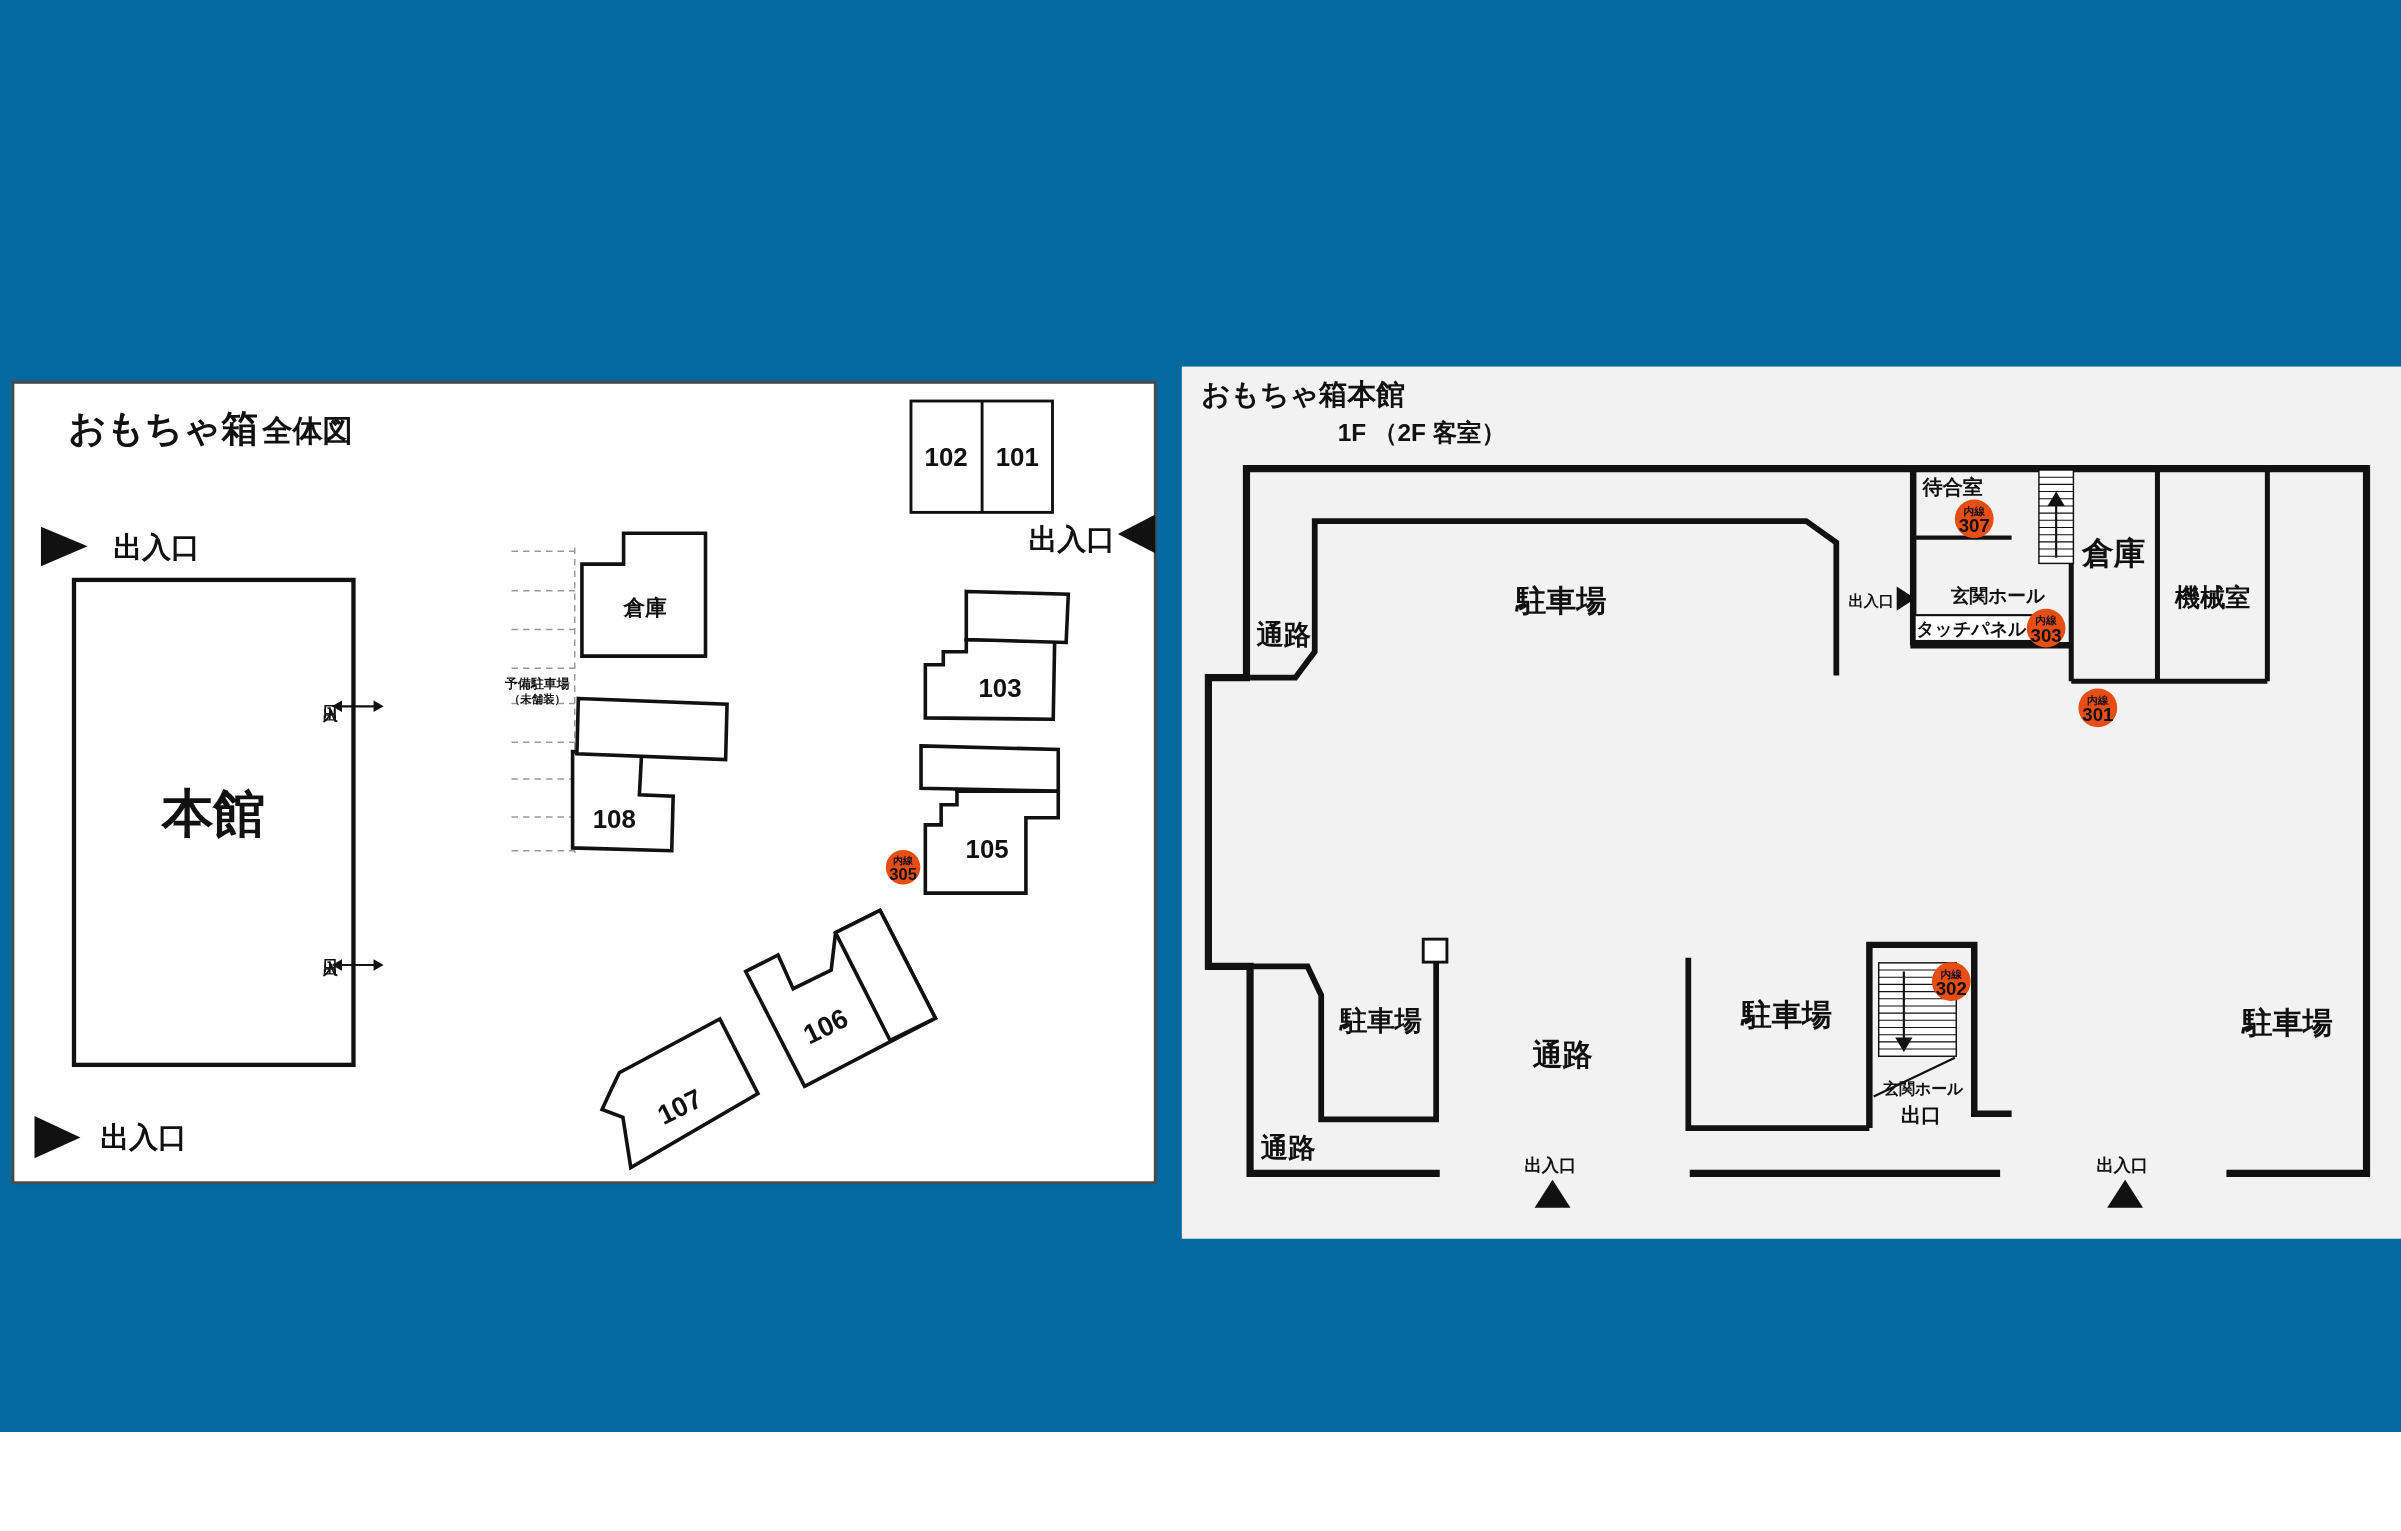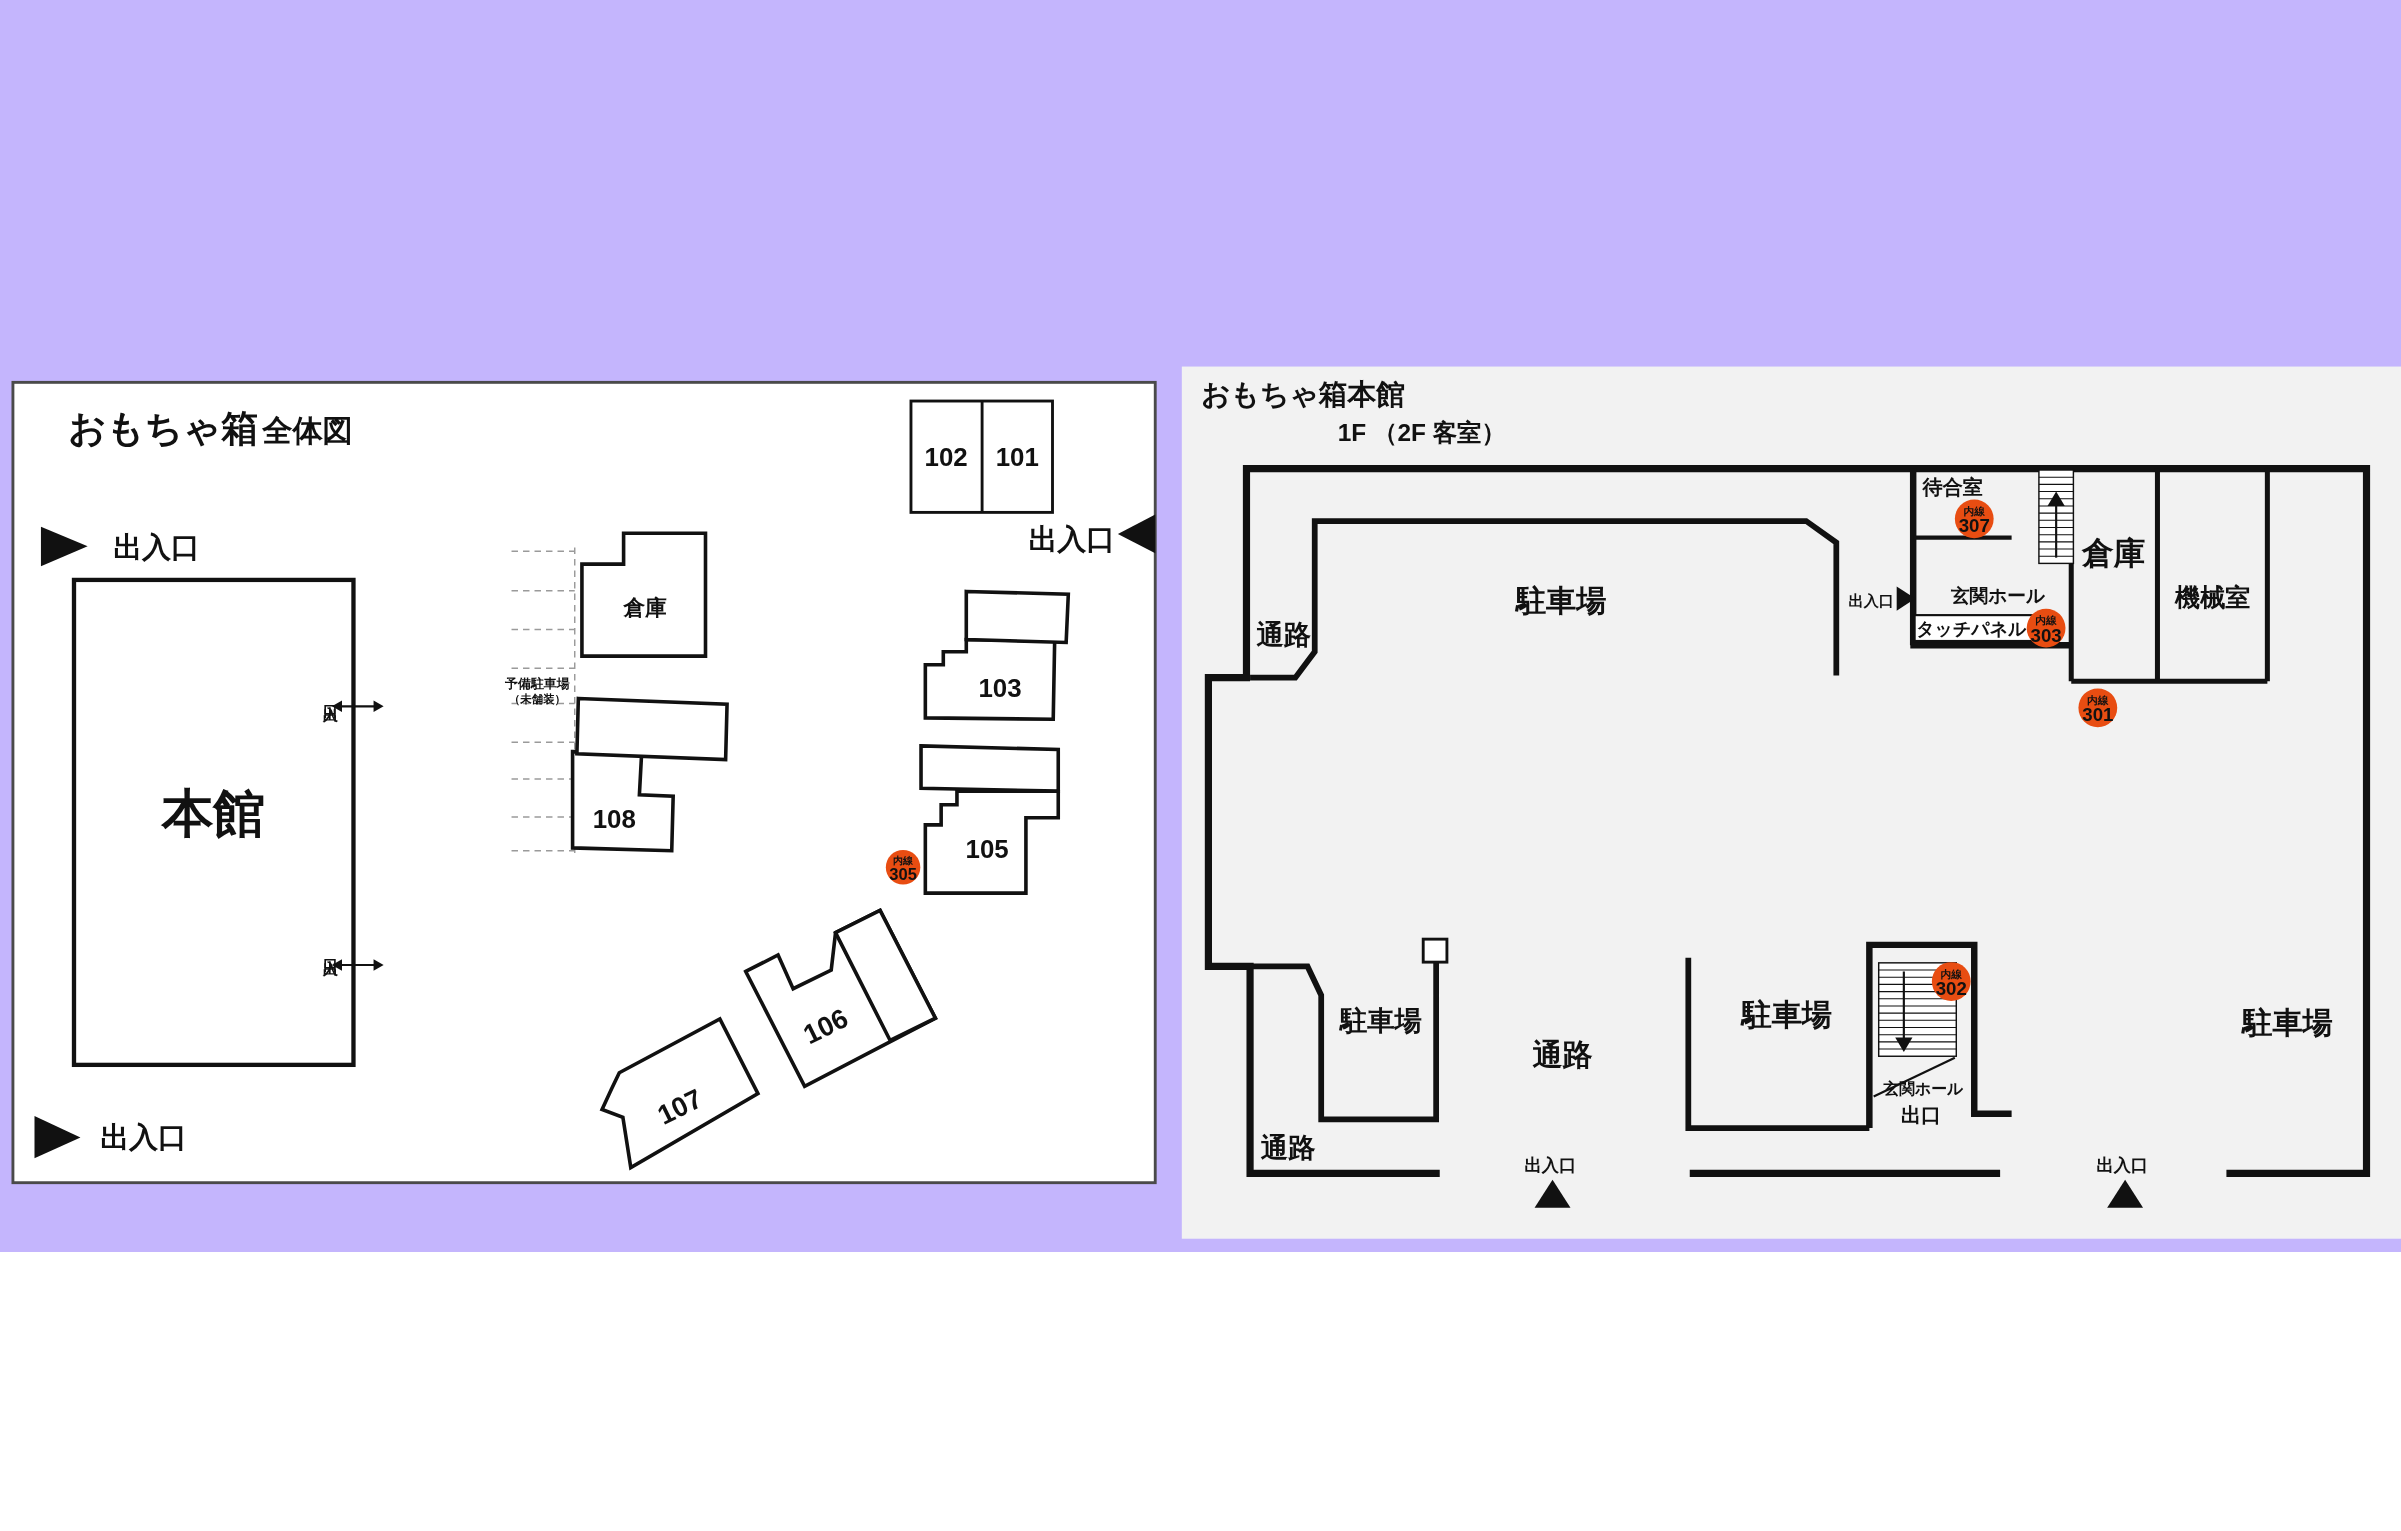--- a/index.html
+++ b/index.html
@@ -1,16 +1,16 @@
 <!DOCTYPE html>
 <html style="font-size:11.5px"><head>
 <meta charset="utf-8">
 <style>
   html,body{margin:0;padding:0;background:#ffffff;}
-  #stage{position:relative;width:2401px;height:1252px;background:#c4b5fd;overflow:hidden;}
+  #stage{position:relative;width:2401px;height:1432px;background:#0369a1;overflow:hidden;}
   svg{position:absolute;left:0;top:0;}
   svg text{font-family:"Liberation Sans","DejaVu Sans",sans-serif;font-weight:700;fill:#111;}
   .wall{stroke:#111;fill:none;}
   .bldg{fill:#ffffff;stroke:#111;}
   .vtext{writing-mode:vertical-rl;text-orientation:upright;}
 </style>
 </head>
 <body>
 
 <div id="stage">

